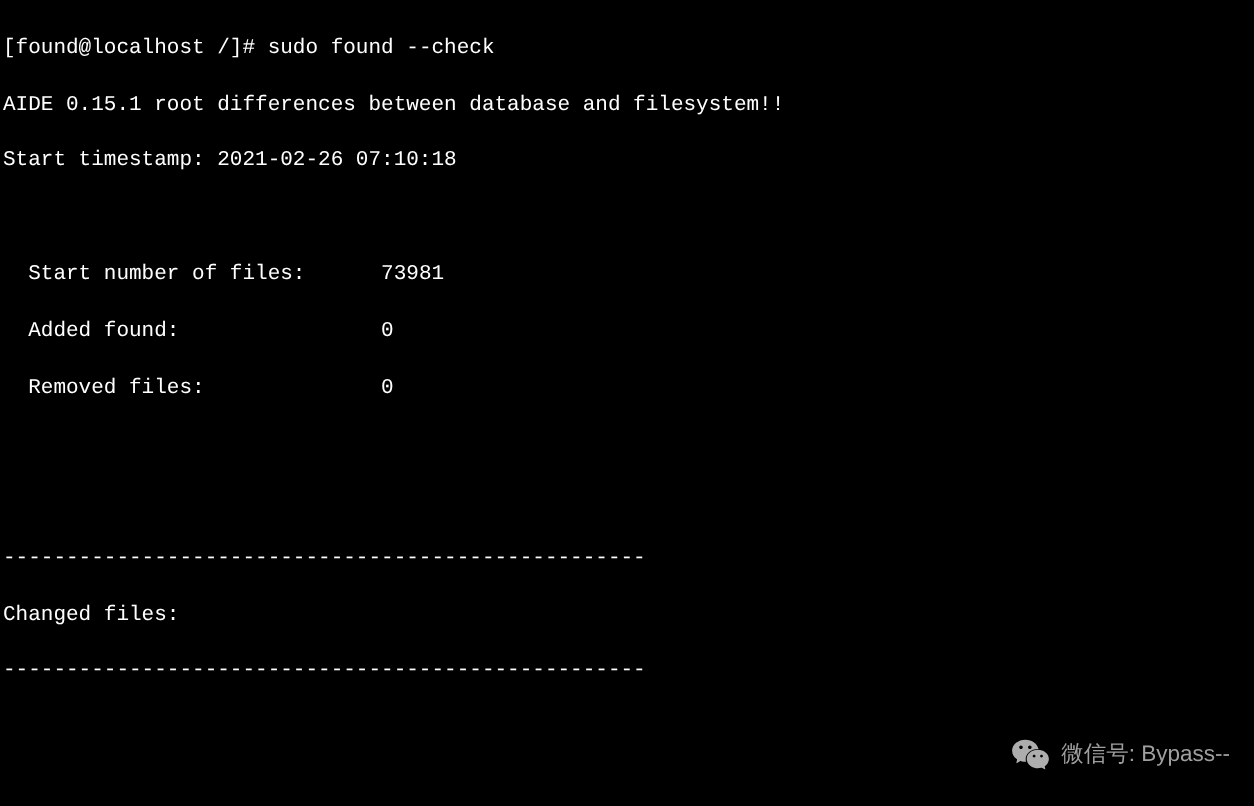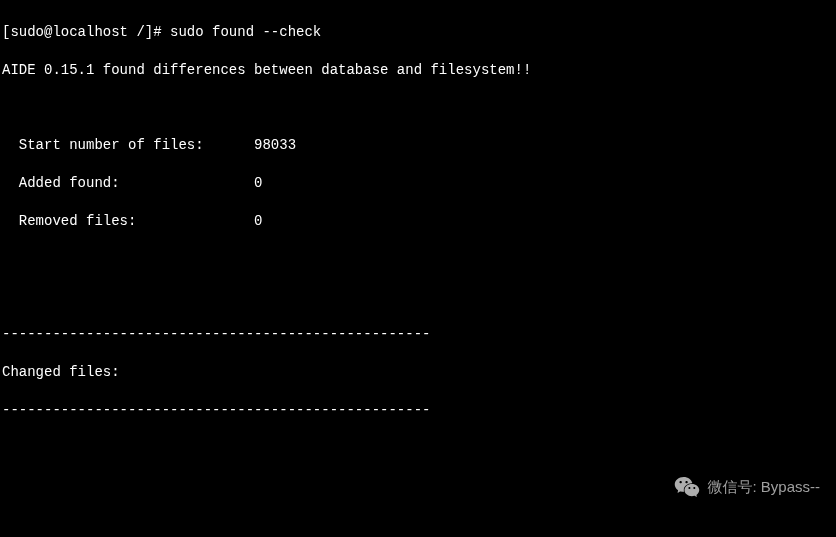--- a/index.html
+++ b/index.html
@@ -20,21 +20,21 @@
       position: relative;
     }
     .terminal {
       white-space: pre;
     }
     .prompt-line {
       white-space: pre;
     }
     .watermark {
       position: absolute;
-      bottom: 36px;
+      bottom: 20px;
       right: 16px;
       display: flex;
       align-items: center;
       gap: 6px;
       color: #bbbbbb;
       font-family: -apple-system, "Segoe UI", "PingFang SC", "Microsoft YaHei", sans-serif;
       font-size: 15px;
       opacity: 0.85;
     }
     .wechat-icon {
@@ -47,24 +47,25 @@
     .wechat-icon svg {
       width: 28px;
       height: 28px;
       fill: #cccccc;
     }
   </style>
 </head>
 <body>
 
 <div class="terminal">
-<div class="prompt-line"><span>[sudo@localhost /]# </span><span>sudo found --check</span></div>
-<div>AIDE 0.15.1 found differences between database and filesystem!!</div>
+<div class="prompt-line"><span>[found@localhost /]# </span><span>sudo found --check</span></div>
+<div>AIDE 0.15.1 root differences between database and filesystem!!</div>
+<div>Start timestamp: 2021-02-26 07:10:18</div>
 <div>&nbsp;</div>
-<div><span>  Start number of files:</span>      <span>98033</span></div>
+<div><span>  Start number of files:</span>      <span>73981</span></div>
 <div><span>  Added found:</span>                <span>0</span></div>
 <div><span>  Removed files:</span>              <span>0</span></div>
 <div>&nbsp;</div>
 <div>&nbsp;</div>
 <div>---------------------------------------------------</div>
 <div>Changed files:</div>
 <div>---------------------------------------------------</div>
 
 
 

